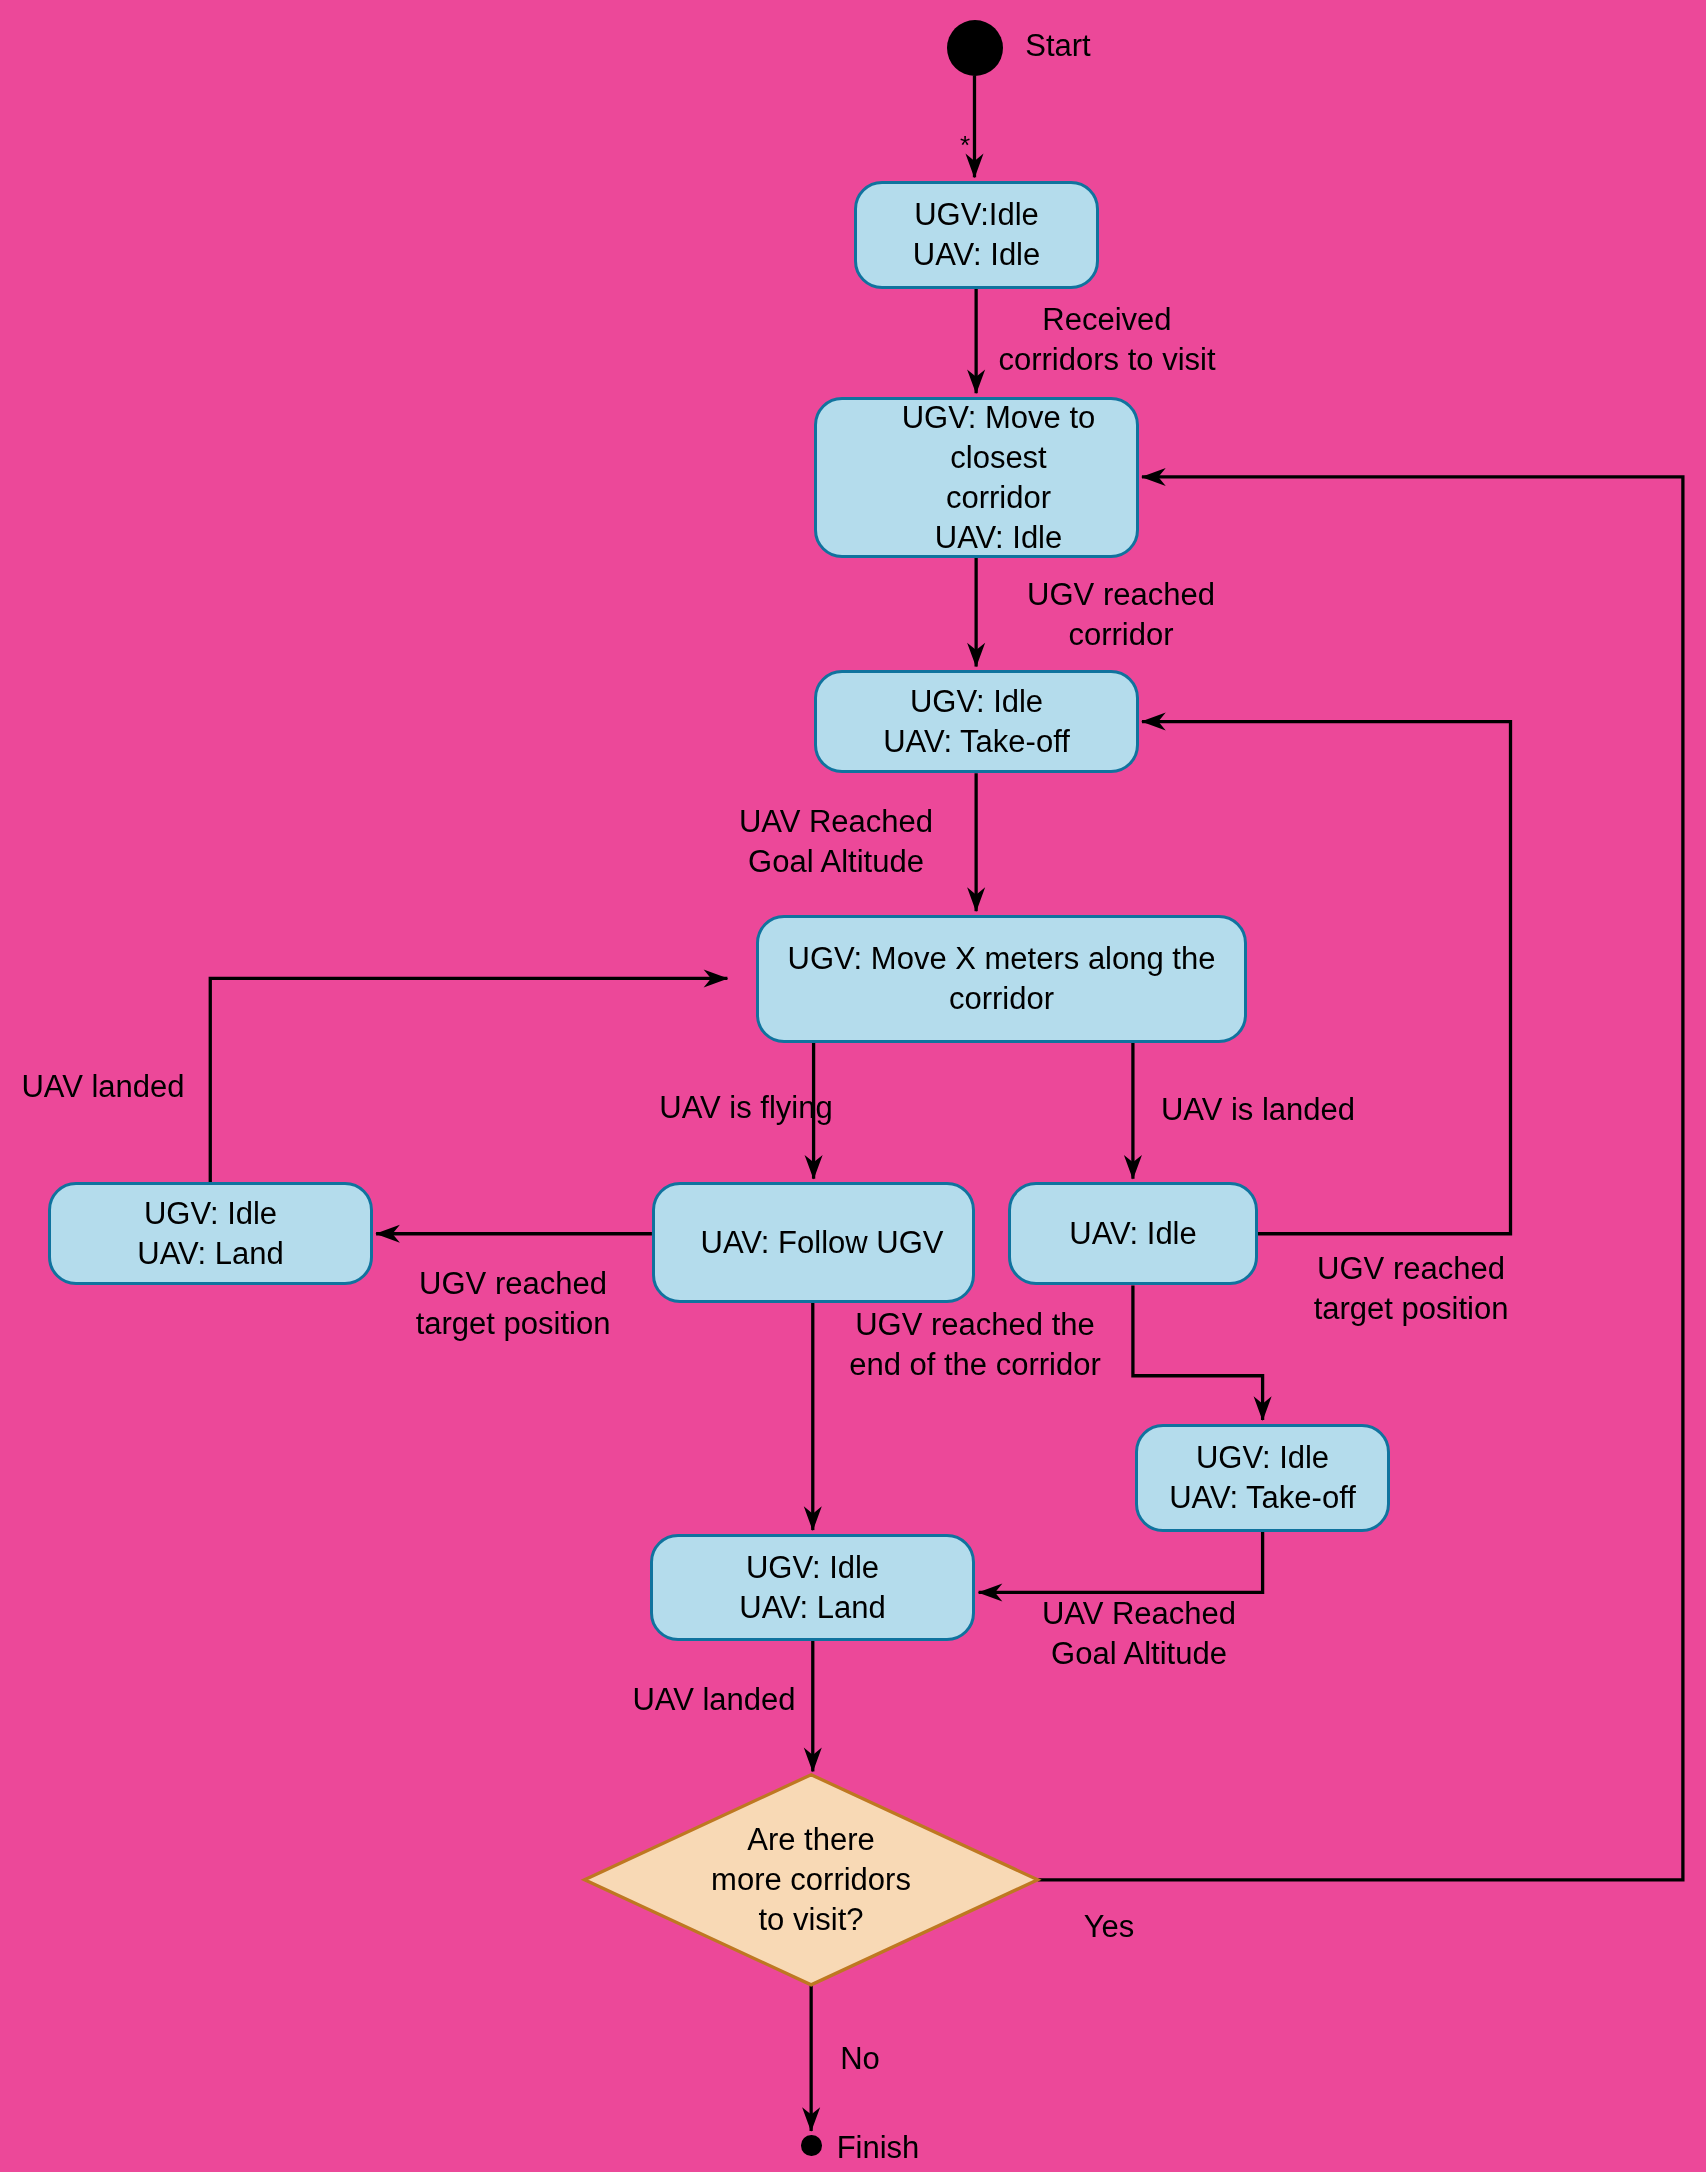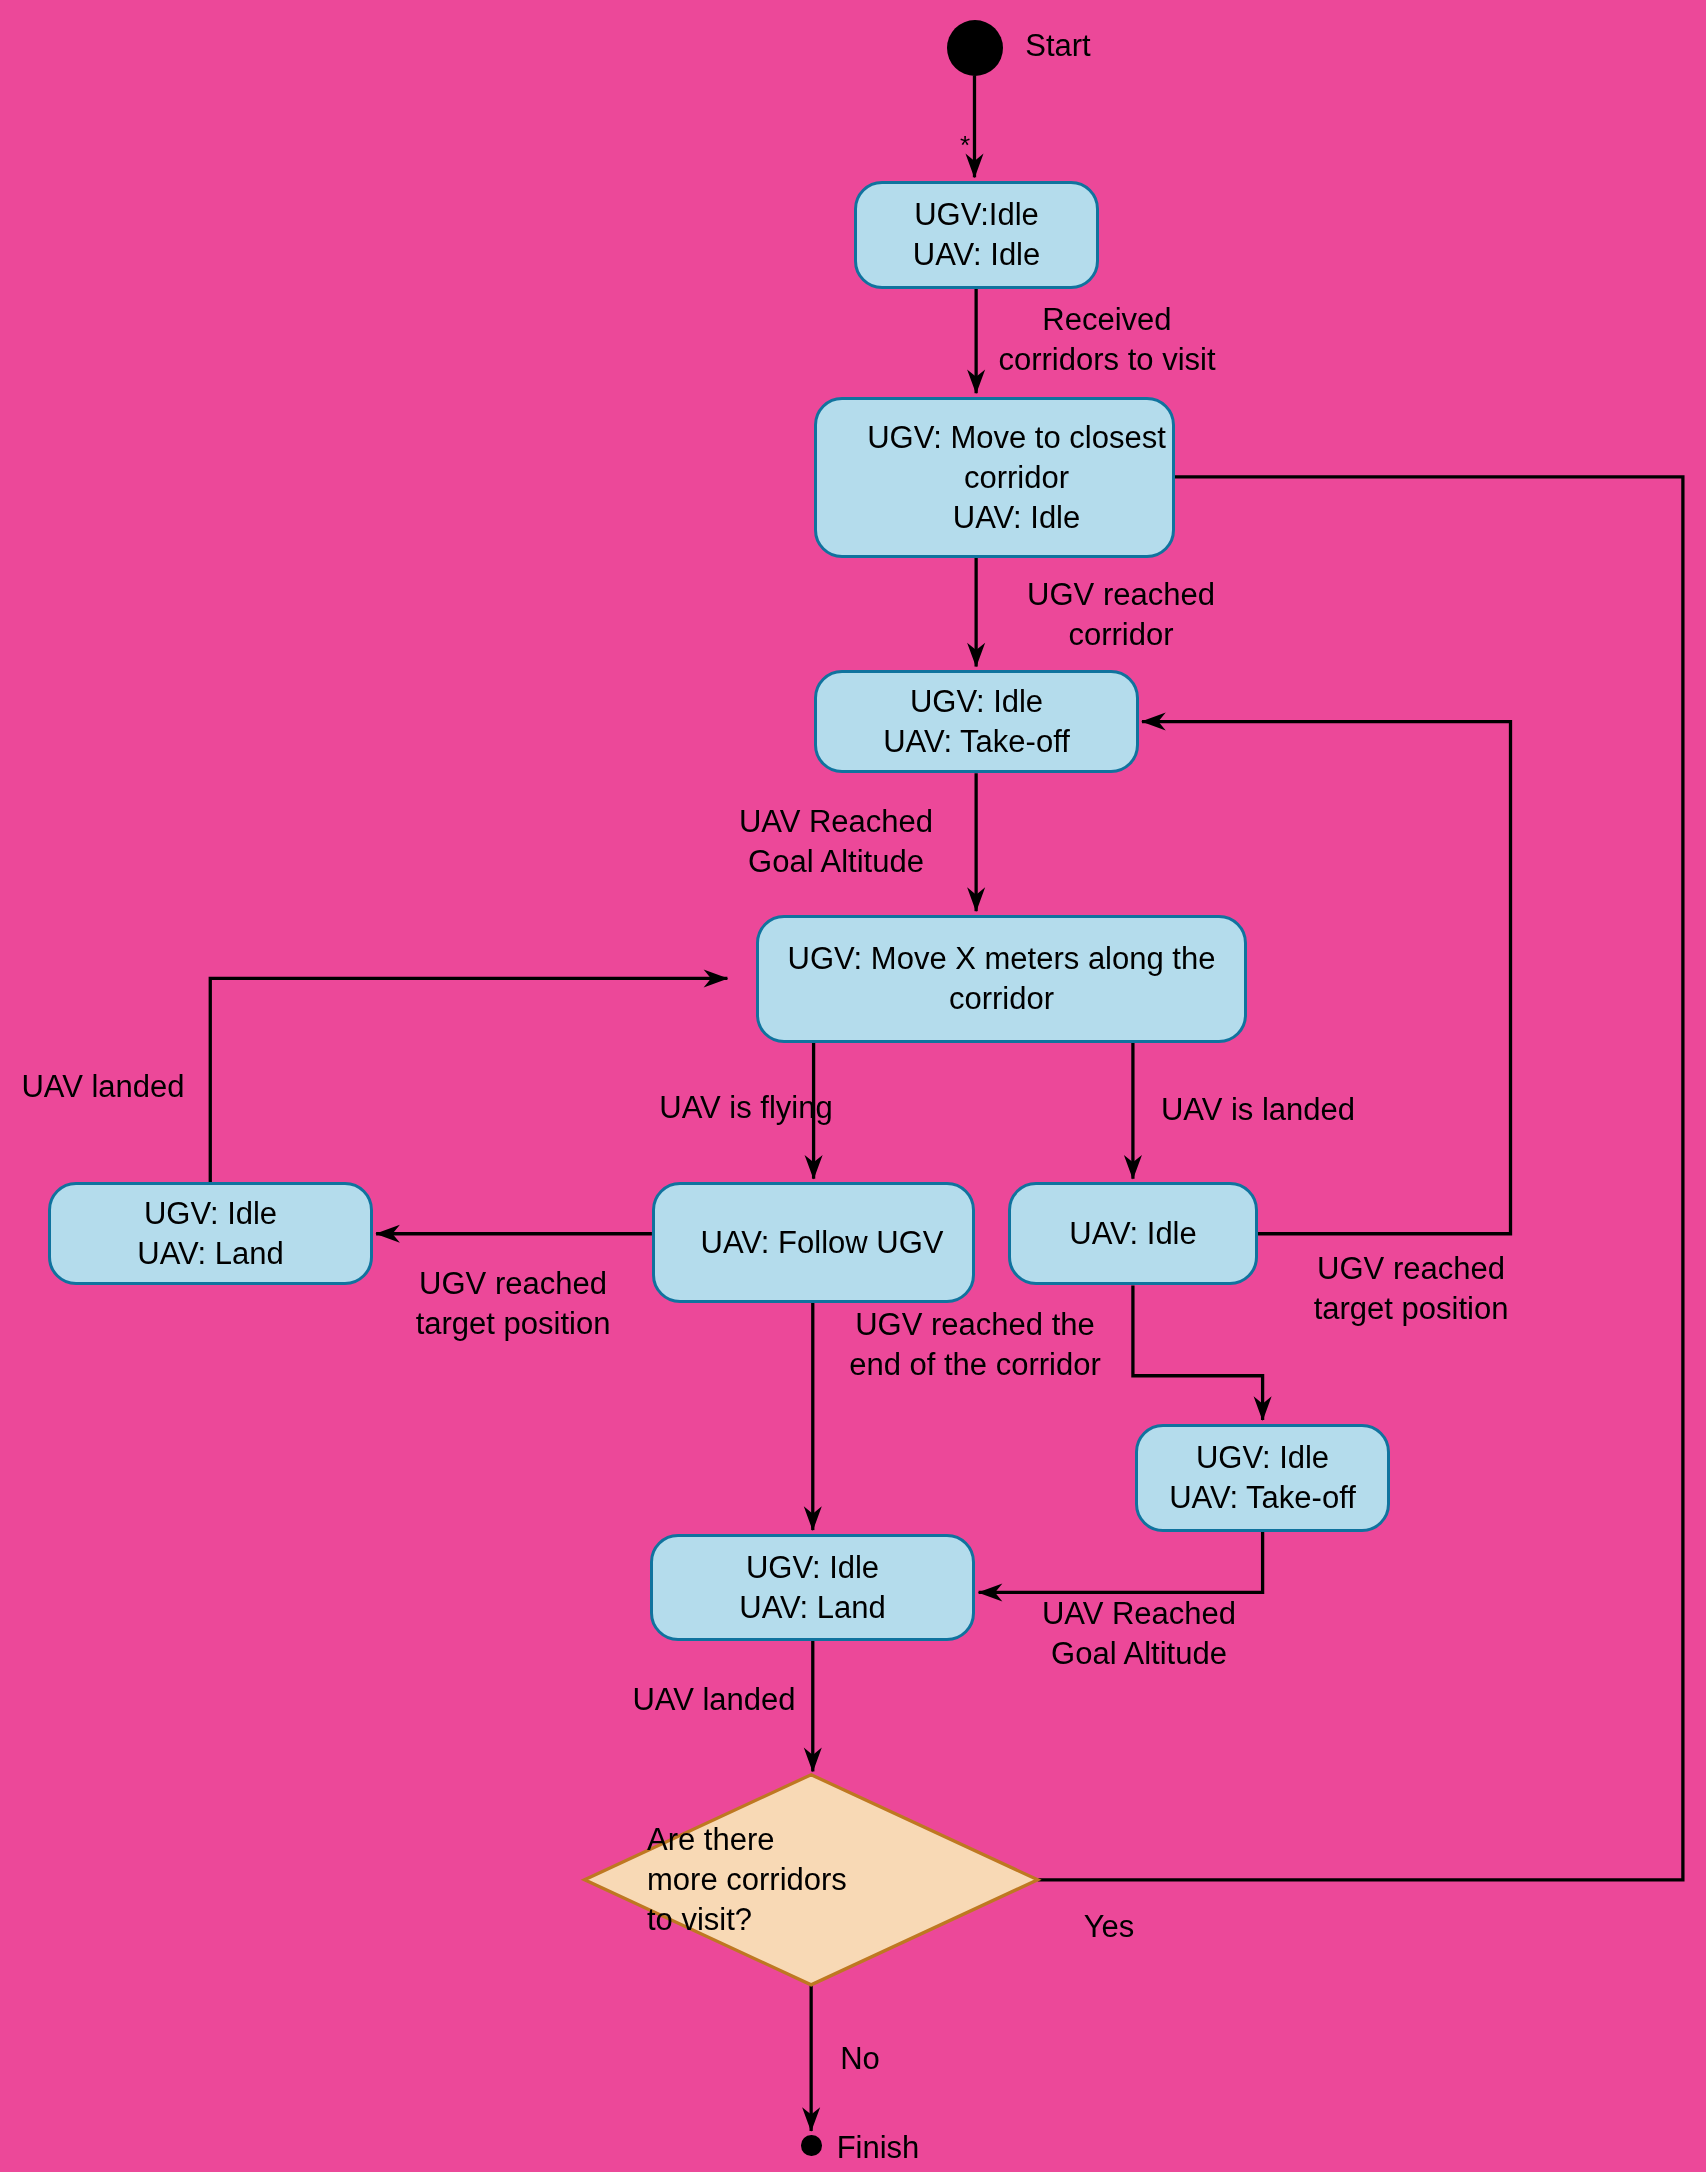--- a/index.html
+++ b/index.html
@@ -23,21 +23,21 @@
   }
   .terminal{
     position:absolute;background:#000;border-radius:50%;
   }
   .edge-label{
     position:absolute;transform:translate(-50%,-50%);
     font-size:31px;line-height:40px;text-align:center;white-space:nowrap;
   }
   .diamond-text{
     position:absolute;left:647px;top:1819px;width:328px;height:122px;
-    display:flex;flex-direction:column;align-items:flex-start;justify-content:center;
+    display:flex;flex-direction:column;align-items:center;justify-content:center;
     font-size:31px;line-height:40px;text-align:center;
   }
   .star{font-size:26px;}
 </style>
 </head>
 <body>
 
 <div id="canvas">
 
   <svg id="wires" viewBox="0 0 2078 2646" xmlns="http://www.w3.org/2000/svg">
@@ -70,21 +70,21 @@
   <div class="edge-label" style="left:1058px;top:46px;">Start</div>
 
   <div class="terminal" style="left:801px;top:2135px;width:20.5px;height:20.5px;"></div>
   <div class="edge-label" style="left:878px;top:2148px;">Finish</div>
 
   <div class="state" style="left:854px;top:181px;width:245px;height:108px;">
     <span>UGV:Idle</span>
     <span>UAV: Idle</span>
   </div>
 
-  <div class="state" style="left:814px;top:397px;width:361px;height:161px;padding-left:44px;">
+  <div class="state" style="left:814px;top:397px;width:325px;height:161px;padding-left:44px;">
     <span>UGV: Move to closest</span>
     <span>corridor</span>
     <span>UAV: Idle</span>
   </div>
 
   <div class="state" style="left:814px;top:670px;width:325px;height:103px;">
     <span>UGV: Idle</span>
     <span>UAV: Take-off</span>
   </div>
 

